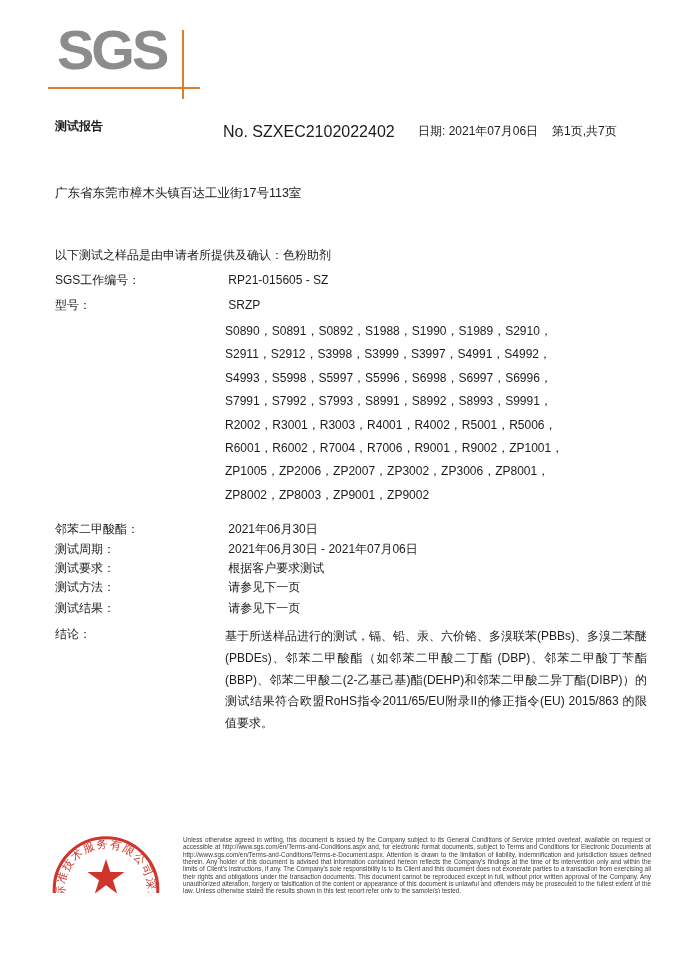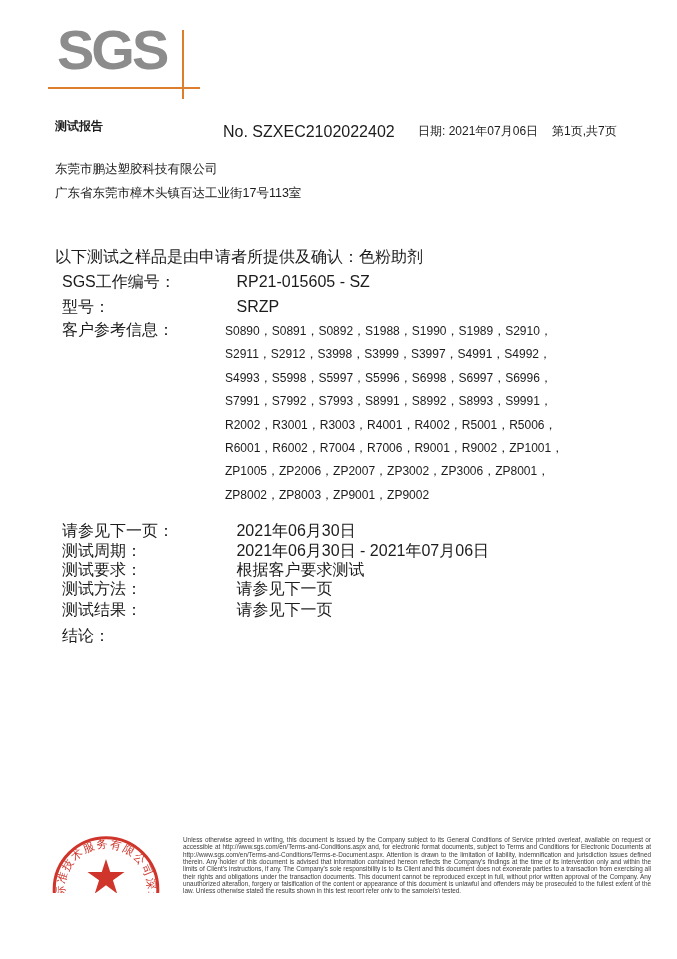--- a/index.html
+++ b/index.html
@@ -14,22 +14,22 @@
   .logo-vline{left:182px;top:30px;width:2px;height:69px;background:#dd7e2f;}
   
   .title{left:55px;top:118px;font-size:12px;font-weight:bold;}
   .report-no{left:215px;top:123px;font-size:16px;margin-left:8px;}
   .report-date{left:418px;top:123px;font-size:12px;}
   .page-info{left:552px;top:123px;font-size:12px;text-align:center;}
   
   .applicant-name{left:55px;top:161px;font-size:12.5px;}
   .applicant-address{left:55px;top:185px;font-size:12.5px;}
   
-  .statement{left:55px;top:247px;font-size:16px;text-align:center;}
-  .frow{position:absolute;left:62px;font-size:16px;white-space:nowrap;}
+  .statement{left:55px;top:247px;font-size:12px;text-align:center;}
+  .frow{position:absolute;left:55px;font-size:12px;white-space:nowrap;}
   .frow .lbl{display:inline-block;width:170px;}
   .ref-lines{left:225px;top:320px;font-size:12px;line-height:23.4px;}
   .conclusion{left:225px;top:626px;width:422px;font-size:12px;line-height:21.8px;text-align:justify;}
   
   .legal{left:183px;top:836px;width:468px;font-size:6.4px;line-height:7.35px;color:#3c3c3c;text-align:justify;}
   .attention{left:183px;top:902px;width:468px;font-size:6.9px;line-height:7.6px;font-weight:bold;color:#e8611c;}
   .addr-block{left:184px;top:919px;width:470px;border-left:2px solid #4a4a4a;padding-left:5px;}
   .addr-en{font-size:5.7px;color:#1f1f1f;white-space:nowrap;}
   .addr-cn{font-size:8px;color:#1f1f1f;white-space:nowrap;margin-top:3px;}
   .entity{left:32px;top:922px;font-size:6.4px;line-height:8px;color:#9a9a9a;z-index:1;}
@@ -45,50 +45,46 @@
 
   <div class="abs logo-text">SGS</div>
   <div class="abs logo-hline"></div>
   <div class="abs logo-vline"></div>
 
   <div class="abs title">测试报告</div>
   <div class="abs report-no">No. SZXEC2102022402</div>
   <div class="abs report-date">日期: 2021年07月06日</div>
   <div class="abs page-info">第1页,共7页</div>
 
-  <div class="abs applicant-name">东莞市鹏达塑胶科技有限公司</div>
   <div class="abs applicant-address">广东省东莞市樟木头镇百达工业街17号113室</div>
 
   <div class="abs statement">以下测试之样品是由申请者所提供及确认：色粉助剂</div>
 
   <div class="frow" style="top:272px">
     <span class="lbl">SGS工作编号：</span>
     <span class="val">RP21-015605 - SZ</span>
   </div>
   <div class="frow" style="top:297px">
     <span class="lbl">型号：</span>
     <span class="val">SRZP</span>
   </div>
 
-  <div class="frow" style="top:320px">
-    <span class="lbl">客户参考信息：</span>
-  </div>
   <div class="abs ref-lines">
     <div>S0890，S0891，S0892，S1988，S1990，S1989，S2910，</div>
     <div>S2911，S2912，S3998，S3999，S3997，S4991，S4992，</div>
     <div>S4993，S5998，S5997，S5996，S6998，S6997，S6996，</div>
     <div>S7991，S7992，S7993，S8991，S8992，S8993，S9991，</div>
     <div>R2002，R3001，R3003，R4001，R4002，R5001，R5006，</div>
     <div>R6001，R6002，R7004，R7006，R9001，R9002，ZP1001，</div>
     <div>ZP1005，ZP2006，ZP2007，ZP3002，ZP3006，ZP8001，</div>
     <div>ZP8002，ZP8003，ZP9001，ZP9002</div>
   </div>
 
   <div class="frow" style="top:521px">
-    <span class="lbl">请参见下一页：</span>
+    <span class="lbl">邻苯二甲酸酯：</span>
     <span class="val">2021年06月30日</span>
   </div>
   <div class="frow" style="top:541px">
     <span class="lbl">测试周期：</span>
     <span class="val">2021年06月30日 - 2021年07月06日</span>
   </div>
   <div class="frow" style="top:560px">
     <span class="lbl">测试要求：</span>
     <span class="val">根据客户要求测试</span>
   </div>
@@ -97,20 +93,21 @@
     <span class="val">请参见下一页</span>
   </div>
   <div class="frow" style="top:600px">
     <span class="lbl">测试结果：</span>
     <span class="val">请参见下一页</span>
   </div>
 
   <div class="frow" style="top:626px">
     <span class="lbl">结论：</span>
   </div>
+  <div class="abs conclusion">基于所送样品进行的测试，镉、铅、汞、六价铬、多溴联苯(PBBs)、多溴二苯醚(PBDEs)、邻苯二甲酸酯（如邻苯二甲酸二丁酯 (DBP)、邻苯二甲酸丁苄酯(BBP)、邻苯二甲酸二(2-乙基己基)酯(DEHP)和邻苯二甲酸二异丁酯(DIBP)）的测试结果符合欧盟RoHS指令2011/65/EU附录II的修正指令(EU) 2015/863 的限值要求。</div>
 
   <div class="abs legal">Unless otherwise agreed in writing, this document is issued by the Company subject to its General Conditions of Service printed overleaf, available on request or accessible at http://www.sgs.com/en/Terms-and-Conditions.aspx and, for electronic format documents, subject to Terms and Conditions for Electronic Documents at http://www.sgs.com/en/Terms-and-Conditions/Terms-e-Document.aspx. Attention is drawn to the limitation of liability, indemnification and jurisdiction issues defined therein. Any holder of this document is advised that information contained hereon reflects the Company's findings at the time of its intervention only and within the limits of Client's instructions, if any. The Company's sole responsibility is to its Client and this document does not exonerate parties to a transaction from exercising all their rights and obligations under the transaction documents. This document cannot be reproduced except in full, without prior written approval of the Company. Any unauthorized alteration, forgery or falsification of the content or appearance of this document is unlawful and offenders may be prosecuted to the fullest extent of the law. Unless otherwise stated the results shown in this test report refer only to the sample(s) tested.</div>
   <div class="abs attention">Attention: To check the authenticity of testing /inspection report &amp; certificate, please contact us at telephone: (86-755) 8307 1443, or email: CN.Doccheck@sgs.com</div>
 
   <div class="abs entity">
     <div>SGS-CSTC Standards Technical Services Co., Ltd.</div>
     <div>Shenzhen Branch Testing Services Laboratory</div>
   </div>
 
   <div class="abs addr-block">

